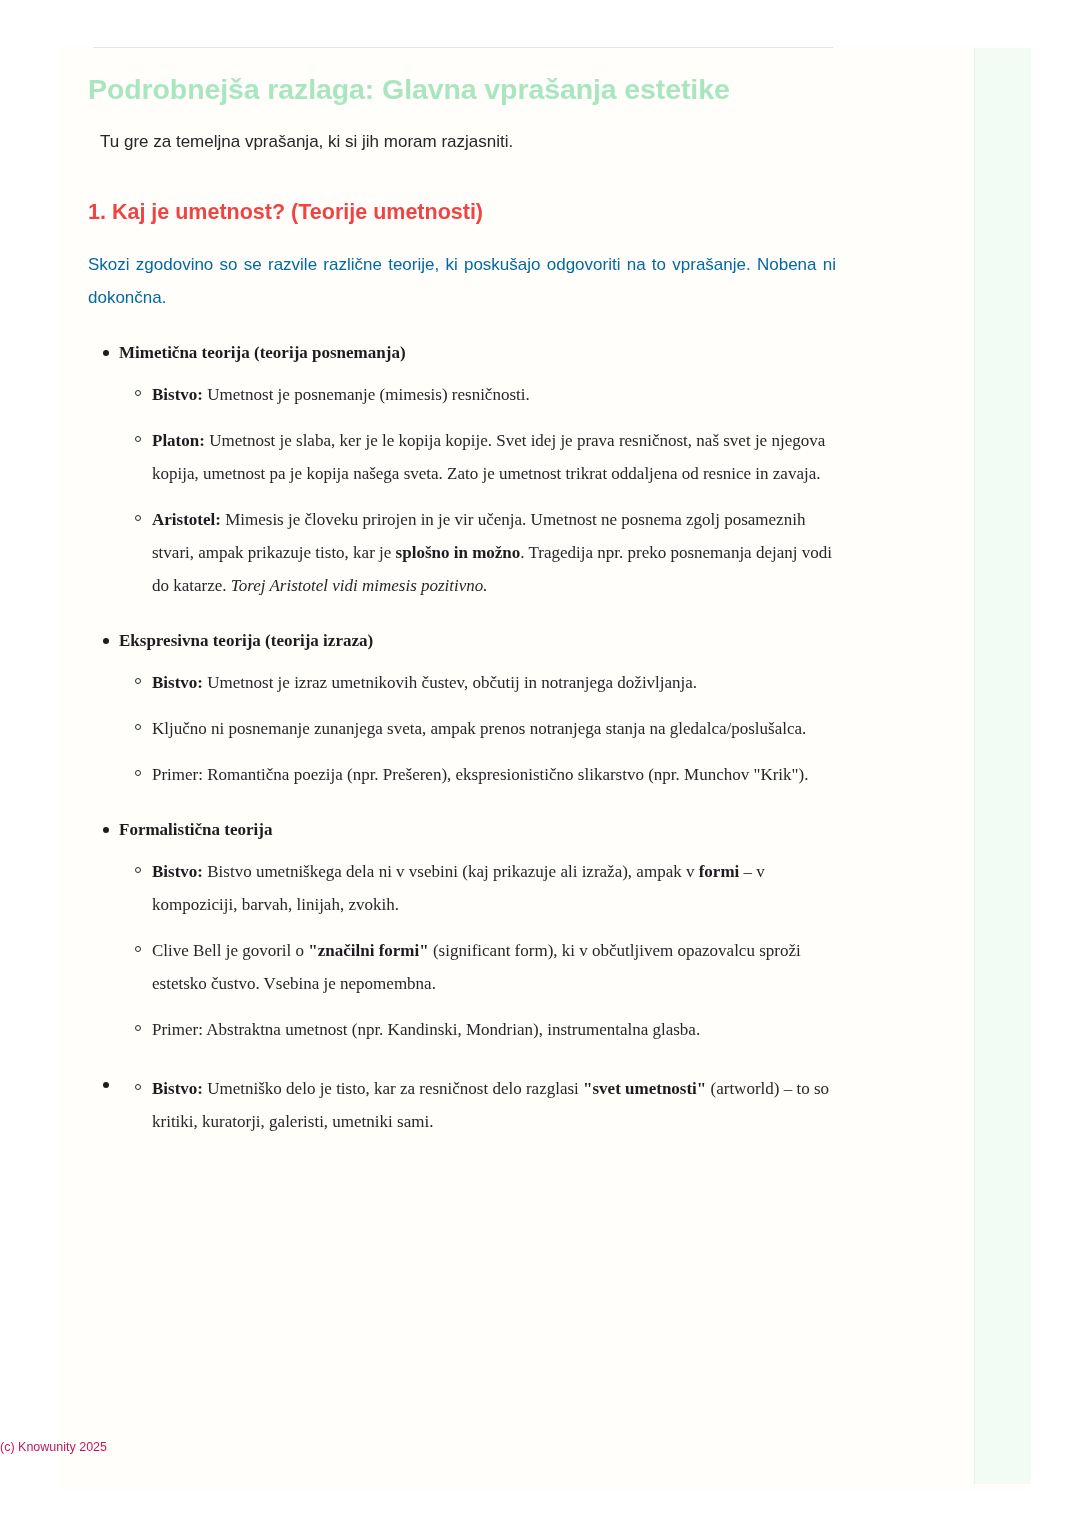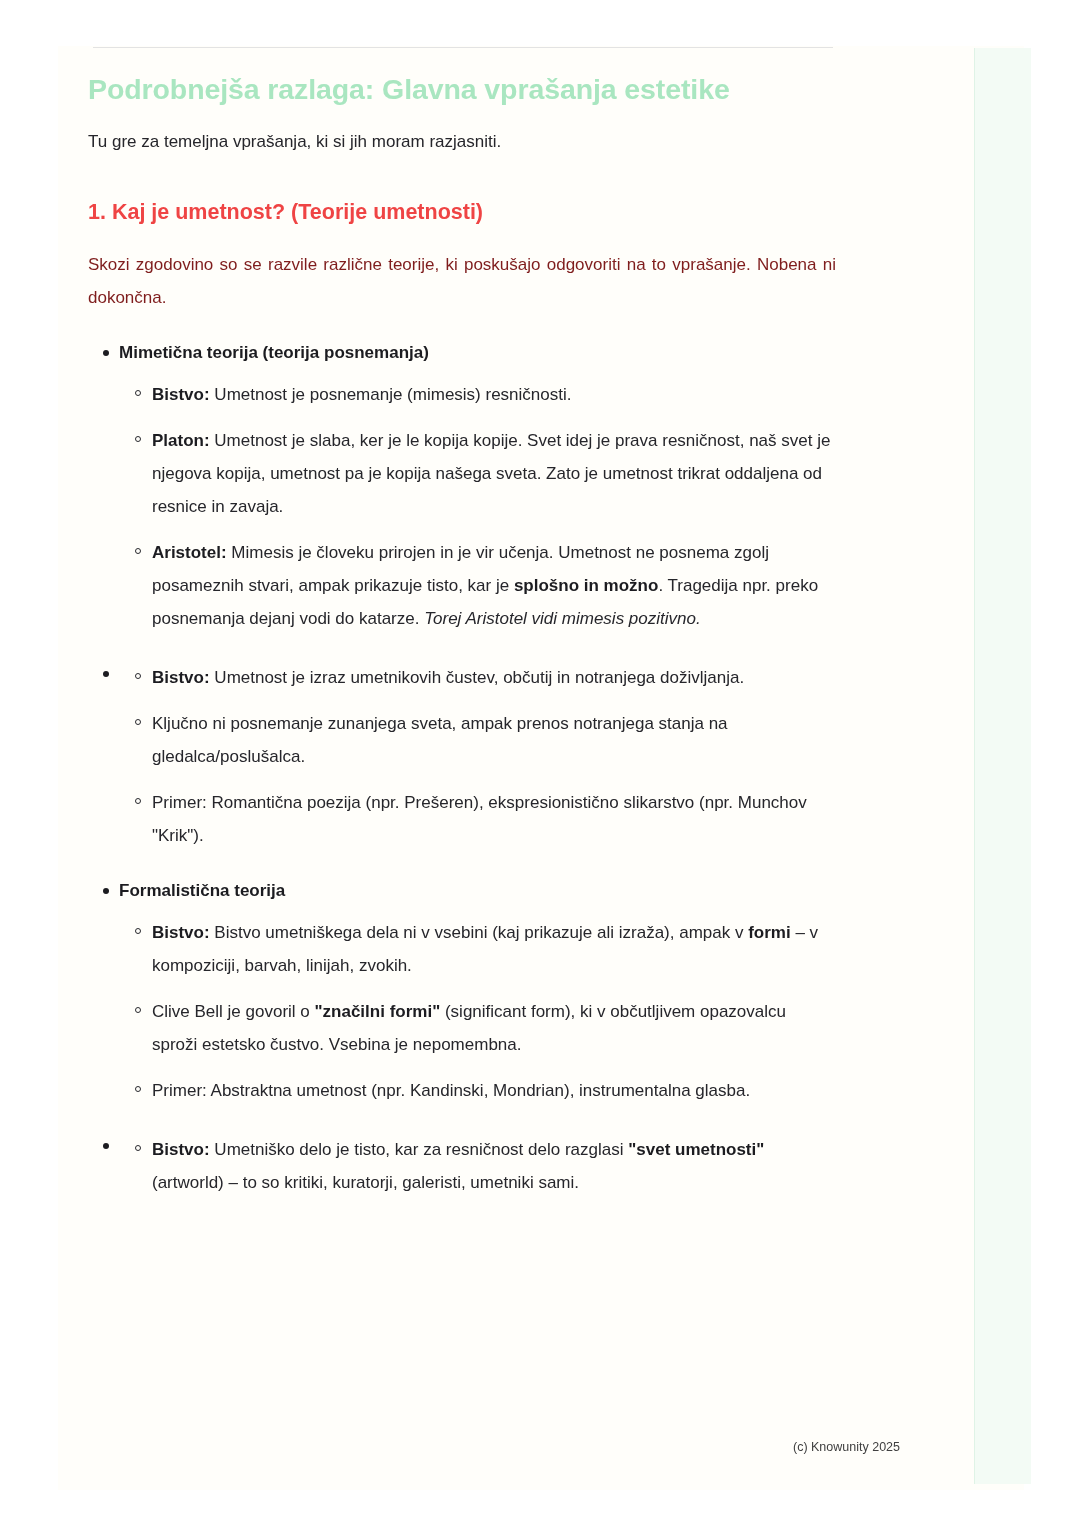--- a/index.html
+++ b/index.html
@@ -64,46 +64,47 @@
     margin: 0;
     padding: 0;
     font-size: 28.5px;
     line-height: 38px;
     font-weight: 700;
     color: #a9e6c0;
     letter-spacing: -0.1px;
   }
 
   p.lead {
-    margin: 20px 0 0 0;
+    margin: 20px 0 0 12px;
     font-size: 17px;
     line-height: 27px;
     color: #26262b;
   }
 
   h2.section-title {
     margin: 42px 0 0 0;
     font-size: 21.5px;
     line-height: 30px;
     font-weight: 600;
     color: #ef4444;
   }
 
   p.body-justified {
     margin: 21px 0 0 0;
     font-size: 17px;
     line-height: 33px;
-    color: #7f1d1d;
+    color: #0369a1;
     text-align: justify;
   }
 
   ul.lvl1 {
     list-style: none;
     margin: 26px 0 0 0;
     padding: 0;
+    font-family: Liberation Serif, serif;
   }
   ul.lvl1 > li.item1 {
     position: relative;
     padding-left: 31px;
     margin-top: 26px;
   }
   ul.lvl1 > li.item1:first-child { margin-top: 0; }
 
   ul.lvl1 > li.item1 > .b1 {
     position: absolute;
@@ -152,26 +153,25 @@
     color: #26262b;
   }
   .lvl2-text b { font-weight: 700; color: #1c1c20; }
   .lvl2-text i { font-style: italic; }
 
   .footer-note {
     position: absolute;
     left: 0;
     top: 1438px;
     width: 966px;
-    text-align: right;
     padding-right: 66px;
     box-sizing: border-box;
     font-size: 12.5px;
     line-height: 18px;
-    color: #404040;
+    color: #be185d;
   }
 </style>
 </head>
 <body>
 
 <div class="page">
 
   <div class="page-card"></div>
   <div class="right-band"></div>
   <div class="top-rule"></div>
@@ -200,20 +200,21 @@
               <span class="lvl2-text"><b>Platon:</b><span> Umetnost je slaba, ker je le kopija kopije. Svet idej je prava resničnost, naš svet je njegova kopija, umetnost pa je kopija našega sveta. Zato je umetnost trikrat oddaljena od resnice in zavaja.</span></span>
             </li>
             <li class="item2">
               <span class="b2"></span>
               <span class="lvl2-text"><b>Aristotel:</b><span> Mimesis je človeku prirojen in je vir učenja. Umetnost ne posnema zgolj posameznih stvari, ampak prikazuje tisto, kar je </span><b>splošno in možno</b><span>. Tragedija npr. preko posnemanja dejanj vodi do katarze. </span><i>Torej Aristotel vidi mimesis pozitivno.</i></span>
             </li>
           </ul>
         </li>
         <li class="item1">
           <span class="b1"></span>
+          <span class="lvl1-label">Ekspresivna teorija (teorija izraza)</span>
           <ul class="lvl2">
             <li class="item2">
               <span class="b2"></span>
               <span class="lvl2-text"><b>Bistvo:</b><span> Umetnost je izraz umetnikovih čustev, občutij in notranjega doživljanja.</span></span>
             </li>
             <li class="item2">
               <span class="b2"></span>
               <span class="lvl2-text"><span>Ključno ni posnemanje zunanjega sveta, ampak prenos notranjega stanja na gledalca/poslušalca.</span></span>
             </li>
             <li class="item2">

